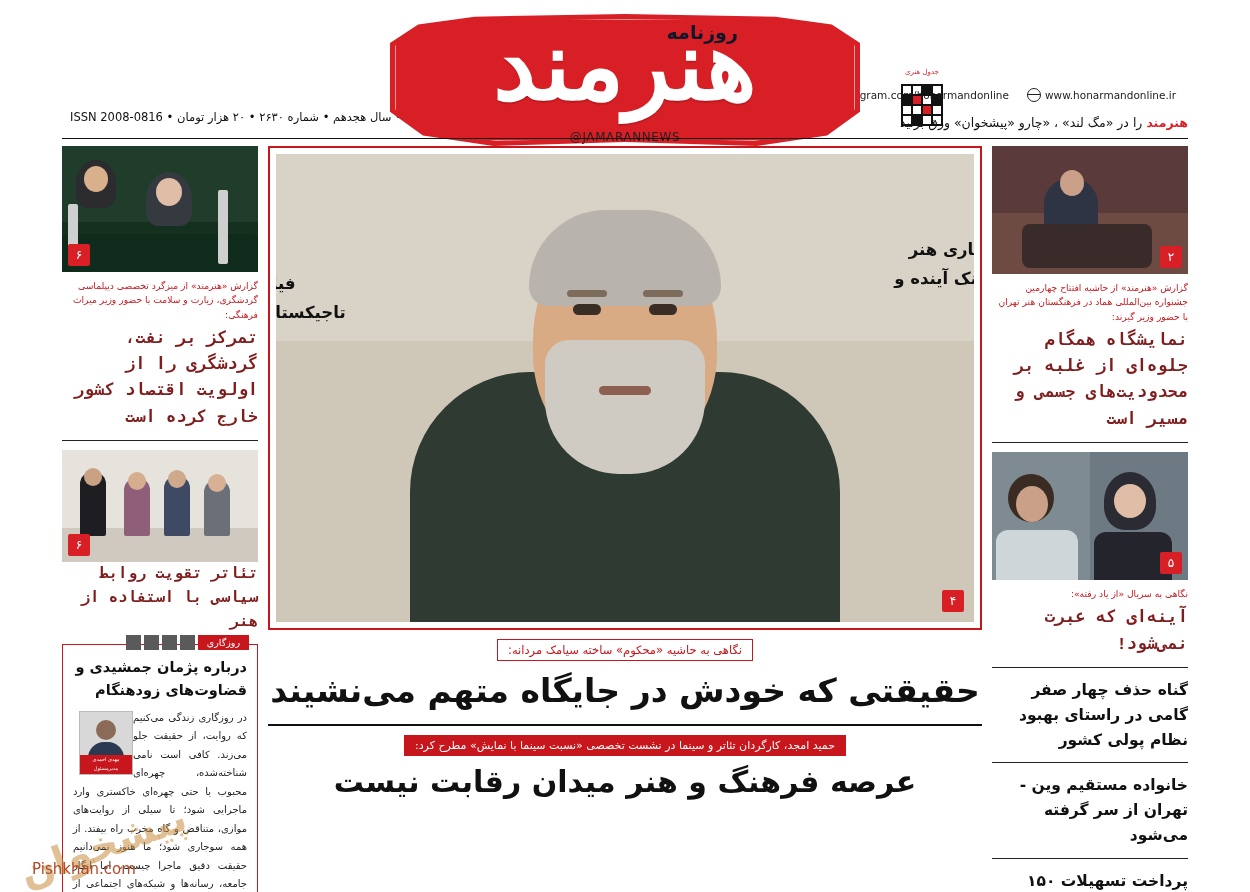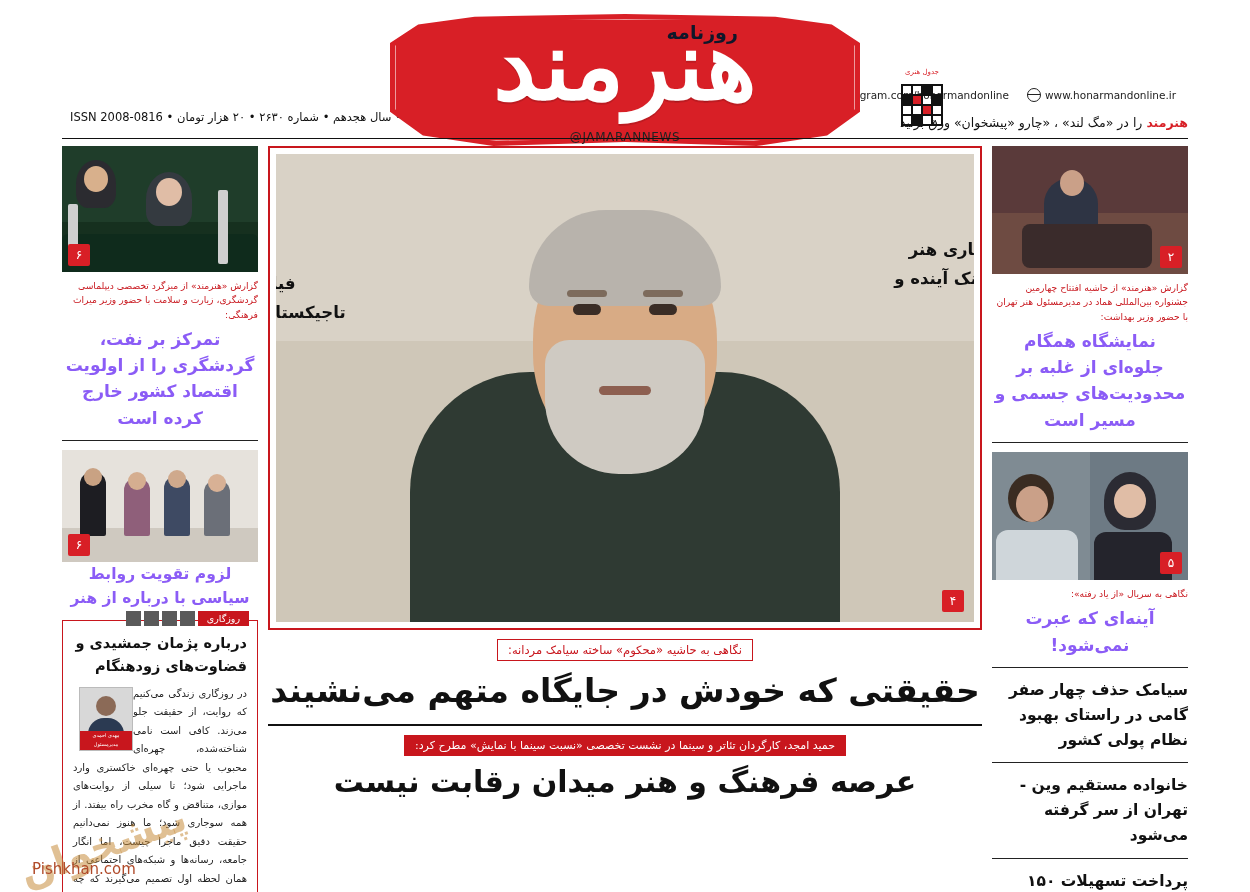--- a/index.html
+++ b/index.html
@@ -55,21 +55,21 @@
   .cols{position:absolute;top:146px;left:62px;right:62px;bottom:8px;}
 
   .col-right{position:absolute;right:0;top:0;width:196px;}
   .col-left{position:absolute;left:0;top:0;width:196px;}
   .col-mid{position:absolute;right:206px;left:206px;top:0;bottom:0;}
 
   .photo{position:relative;width:100%;background:#b9bcc2;overflow:hidden;}
   .badge{position:absolute;width:22px;height:22px;background:#d81f26;color:#fff;font-size:12px;
          display:flex;align-items:center;justify-content:center;border-radius:2px;}
   .kicker{font-size:9.2px;color:#c8161d;line-height:1.55;margin:7px 0 4px;text-align:right;}
-  .headline{font-size:17px;line-height:1.55;font-weight:700;color:#8b5cf6;text-align:center;}
+  .headline{font-size:17px;line-height:1.55;font-weight:700;color:#7f1d1d;text-align:right;font-family:Liberation Mono, monospace;}
   .headline.sm{font-size:15.5px;}
   .rule{height:1px;background:#222;margin:9px 0;}
 
   
   .mini{font-size:15.5px;line-height:1.6;font-weight:700;color:#111;text-align:right;margin:10px 0;}
 
   
   .lead-box{position:relative;border:2px solid #c8161d;padding:6px;}
   .lead-photo{width:100%;height:468px;background:#9aa0a6;position:relative;overflow:hidden;}
   .overlay-r{position:absolute;top:82px;right:-150px;width:260px;text-align:right;font-size:16.5px;font-weight:700;line-height:1.75;color:#111;}
@@ -163,40 +163,40 @@
 
     <div class="col-right">
 
       <div class="photo" style="height:128px;">
         <div class="ph-bg" style="background:linear-gradient(#5a3a3a 0 52%,#6e4b42 52% 100%);"></div>
         <div class="fig" style="left:52px;top:32px;width:54px;height:70px;background:#2e3444;border-radius:26px 26px 6px 6px;"></div>
         <div class="fig" style="left:68px;top:24px;width:24px;height:26px;background:#caa088;border-radius:50%;"></div>
         <div class="fig" style="left:30px;top:78px;width:130px;height:44px;background:#3a2b2b;border-radius:8px;"></div>
         <div class="badge" style="right:6px;bottom:6px;">۲</div>
       </div>
-      <div class="kicker">گزارش «هنرمند» از حاشیه افتتاح چهارمین جشنواره بین‌المللی هماد در مدیرمسئول هنر تهران با حضور وزیر بهداشت:</div>
+      <div class="kicker">گزارش «هنرمند» از حاشیه افتتاح چهارمین جشنواره بین‌المللی هماد در فرهنگستان هنر تهران با حضور وزیر گیرند:</div>
       <div class="headline">نمایشگاه همگام جلوه‌ای از غلبه بر محدودیت‌های جسمی و مسیر است</div>
 
       <div class="rule"></div>
 
       <div class="photo" style="height:128px;margin-top:4px;">
         <div class="ph-bg" style="background:linear-gradient(90deg,#7f8b93 0 50%,#6d7a84 50% 100%);"></div>
         <div class="fig" style="left:16px;top:22px;width:46px;height:48px;background:#3a2c22;border-radius:50%;"></div>
         <div class="fig" style="left:24px;top:34px;width:32px;height:36px;background:#caa088;border-radius:50%;"></div>
         <div class="fig" style="left:4px;top:78px;width:82px;height:52px;background:#cfd6da;border-radius:12px 12px 0 0;"></div>
         <div class="fig" style="left:112px;top:20px;width:52px;height:58px;background:#2b2b33;border-radius:50% 50% 40% 40%;"></div>
         <div class="fig" style="left:122px;top:32px;width:32px;height:34px;background:#e0bda6;border-radius:50%;"></div>
         <div class="fig" style="left:102px;top:80px;width:78px;height:50px;background:#24242c;border-radius:12px 12px 0 0;"></div>
         <div class="badge" style="right:6px;bottom:6px;">۵</div>
       </div>
       <div class="kicker">نگاهی به سریال «از یاد رفته»:</div>
       <div class="headline">آینه‌ای که عبرت نمی‌شود!</div>
 
       <div class="rule"></div>
-      <div class="mini">سیامک حذف چهار صفر گامی در راستای بهبود نظام پولی کشور</div>
+      <div class="mini">گناه حذف چهار صفر گامی در راستای بهبود نظام پولی کشور</div>
       <div class="rule"></div>
       <div class="mini">خانواده مستقیم وین - تهران از سر گرفته می‌شود</div>
       <div class="rule"></div>
       <div class="mini">پرداخت تسهیلات ۱۵۰ میلیون تومانی به متقاضیان نیروگاه پشت‌بامی</div>
     </div>
 
     <div class="col-mid">
 
       <div class="lead-box">
         <div class="lead-photo">
@@ -262,21 +262,21 @@
         <div class="fig" style="left:18px;top:22px;width:26px;height:64px;background:#1d1d22;border-radius:12px 12px 2px 2px;"></div>
         <div class="fig" style="left:22px;top:18px;width:18px;height:18px;background:#c9a283;border-radius:50%;"></div>
         <div class="fig" style="left:62px;top:28px;width:26px;height:58px;background:#8f5f7a;border-radius:12px 12px 2px 2px;"></div>
         <div class="fig" style="left:66px;top:22px;width:18px;height:18px;background:#d5ae90;border-radius:50%;"></div>
         <div class="fig" style="left:102px;top:26px;width:26px;height:60px;background:#3e4a63;border-radius:12px 12px 2px 2px;"></div>
         <div class="fig" style="left:106px;top:20px;width:18px;height:18px;background:#cfa98c;border-radius:50%;"></div>
         <div class="fig" style="left:142px;top:30px;width:26px;height:56px;background:#6b6f78;border-radius:12px 12px 2px 2px;"></div>
         <div class="fig" style="left:146px;top:24px;width:18px;height:18px;background:#d8b195;border-radius:50%;"></div>
         <div class="badge" style="left:6px;bottom:6px;">۶</div>
       </div>
-      <div class="headline sm">لزوم تقویت روابط سیاسی با درباره از هنر</div>
+      <div class="headline sm">تئاتر تقویت روابط سیاسی با استفاده از هنر</div>
 
       <div class="edi">
         <span class="edi-tab">روزگاری</span>
         <span class="edi-tab-boxes">
             <i></i>
             <i></i>
             <i></i>
             <i></i>
           </span>
         <div class="edi-title">درباره پژمان جمشیدی و قضاوت‌های زودهنگام</div>

